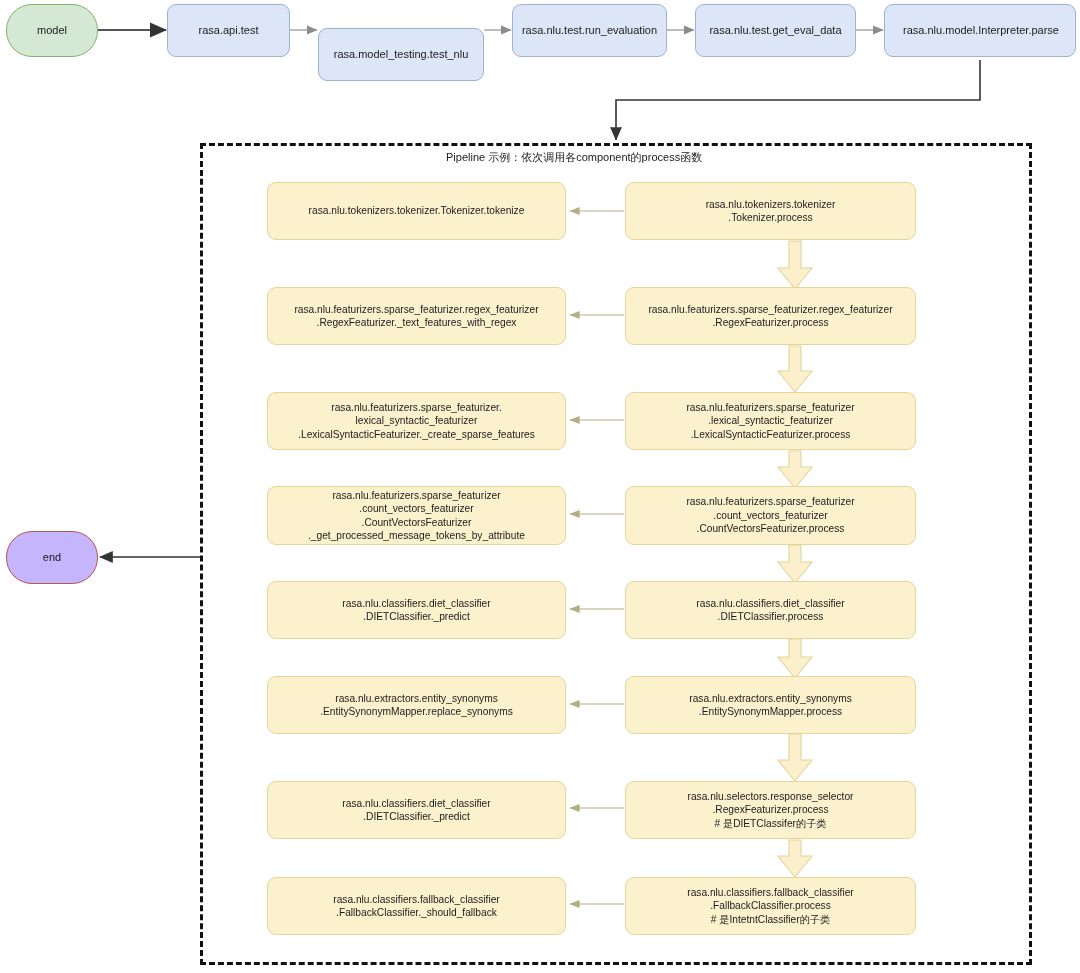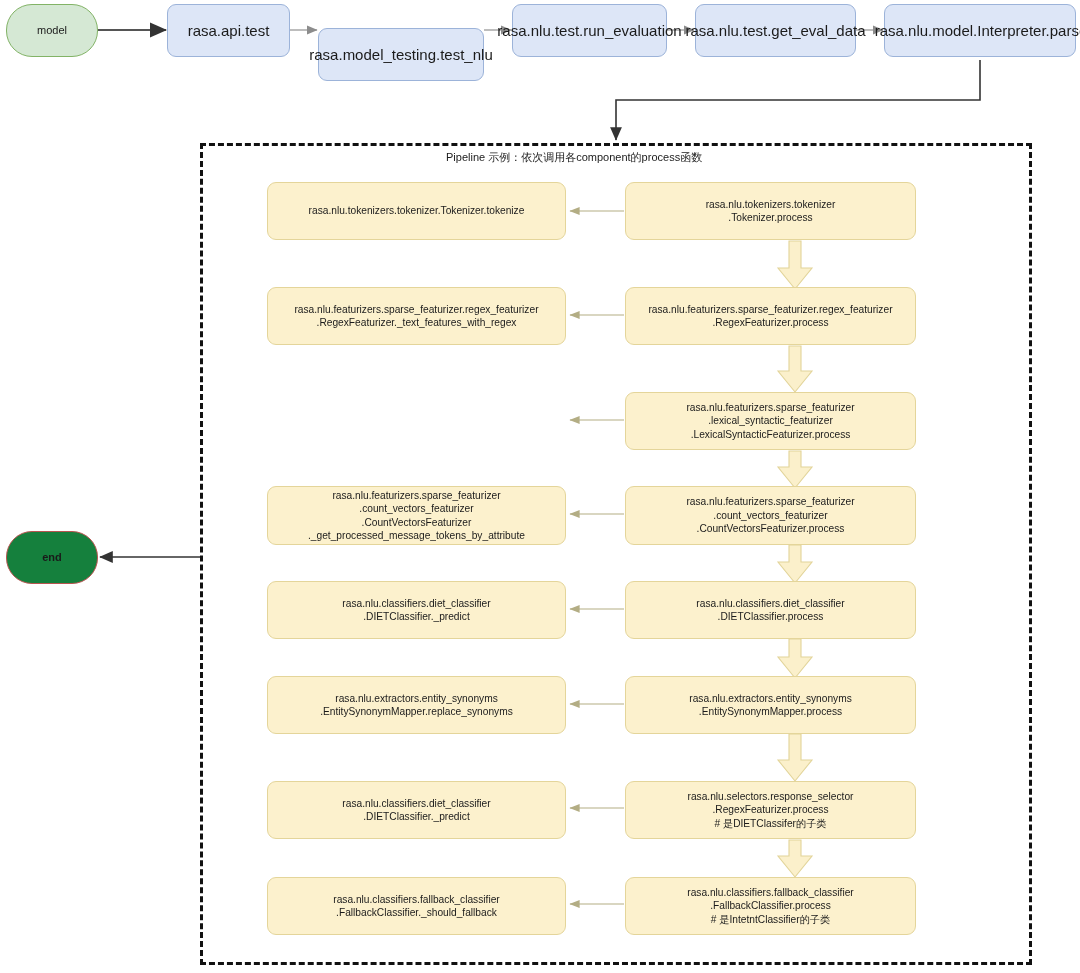--- a/index.html
+++ b/index.html
@@ -34,30 +34,29 @@
   .terminal{
     border-radius:26px;
     font-size:11px;
     color:#1a1a1a;
   }
   .terminal.start{
     background:#d5e8d4;
     border:1.4px solid #82b366;
   }
   .terminal.end{
-    background:#15803d;
+    background:#c4b5fd;
     border:1.4px solid #b85450;
-    font-weight:bold;
   }
   
   .blue{
     background:#dde6f7;
     border:1.2px solid #9cb3d9;
     border-radius:9px;
-    font-size:15px;
+    font-size:11px;
     color:#1b1b1b;
     padding:2px 6px;
   }
   
   .yellow{
     background:#fcf1cd;
     border:1.1px solid #e4d59a;
     border-radius:9px;
     font-size:10.2px;
     color:#1b1b1b;
@@ -145,20 +144,23 @@
 
   <div class="node yellow" style="left:267px; top:182px; width:299px; height:58px;">rasa.nlu.tokenizers.tokenizer.Tokenizer.tokenize</div>
   <div class="node yellow" style="left:625px; top:182px; width:291px; height:58px;">rasa.nlu.tokenizers.tokenizer
 .Tokenizer.process</div>
 
   <div class="node yellow" style="left:267px; top:287px; width:299px; height:58px;">rasa.nlu.featurizers.sparse_featurizer.regex_featurizer
 .RegexFeaturizer._text_features_with_regex</div>
   <div class="node yellow" style="left:625px; top:287px; width:291px; height:58px;">rasa.nlu.featurizers.sparse_featurizer.regex_featurizer
 .RegexFeaturizer.process</div>
 
+  <div class="node yellow" style="left:267px; top:392px; width:299px; height:58px;">rasa.nlu.featurizers.sparse_featurizer.
+lexical_syntactic_featurizer
+.LexicalSyntacticFeaturizer._create_sparse_features</div>
   <div class="node yellow" style="left:625px; top:392px; width:291px; height:58px;">rasa.nlu.featurizers.sparse_featurizer
 .lexical_syntactic_featurizer
 .LexicalSyntacticFeaturizer.process</div>
 
   <div class="node yellow" style="left:267px; top:486px; width:299px; height:59px;">rasa.nlu.featurizers.sparse_featurizer
 .count_vectors_featurizer
 .CountVectorsFeaturizer
 ._get_processed_message_tokens_by_attribute</div>
   <div class="node yellow" style="left:625px; top:486px; width:291px; height:59px;">rasa.nlu.featurizers.sparse_featurizer
 .count_vectors_featurizer

